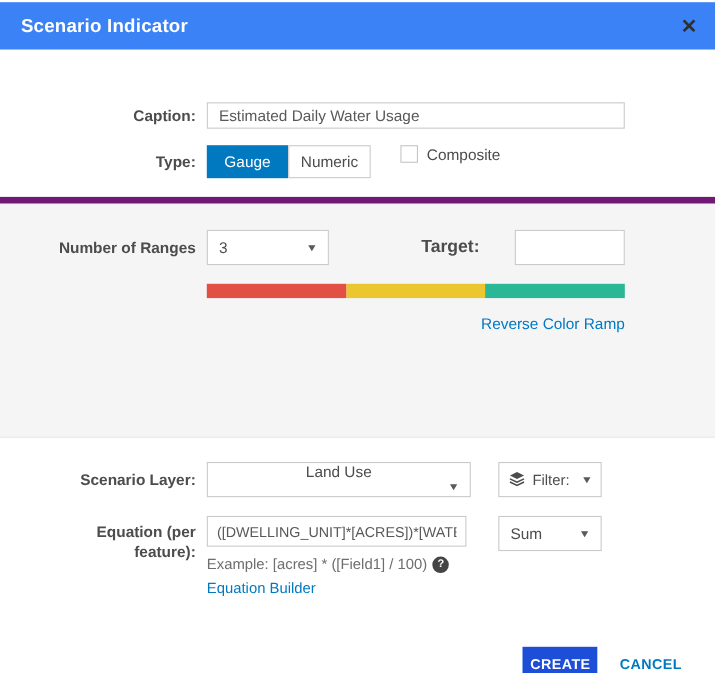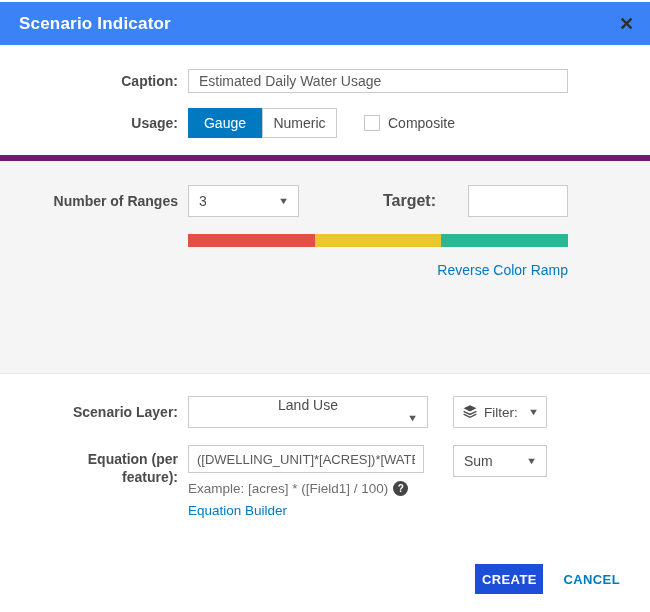--- a/index.html
+++ b/index.html
@@ -21,25 +21,25 @@
   .row { display:grid; grid-template-columns:178px 380px; column-gap:10px; }
   .lbl {
     text-align:right; font-weight:700; color:#4c4c4c; font-size:14px; line-height:18px;
   }
   .txt-input {
     box-sizing:border-box; border:1px solid #cacaca; background:#fff;
     color:#595959; font-size:14px; font-family:"Liberation Sans",sans-serif;
     padding:0 10px; outline:none;
   }
   
-  .row-caption { margin-top:24px; align-items:center; }
+  .row-caption { margin-top:48px; align-items:center; }
   .row-caption input { width:100%; height:24px; }
   
   .row-type { margin-top:15px; align-items:center; }
-  .type-wrap { display:flex; align-items:center; }
+  .type-wrap { display:flex; align-items:flex-start; }
   .seg { height:30px; display:flex; align-items:center; justify-content:center;
          font-size:14px; box-sizing:border-box; cursor:pointer; }
   .seg-selected { width:74px; background:#0079c1; color:#ffffff; }
   .seg-plain { width:75px; background:#fff; border:1px solid #cacaca; color:#4c4c4c; }
   .checkbox { width:16px; height:16px; background:#fff; border:1px solid #c5c5c5;
               box-sizing:border-box; margin-left:27px; cursor:pointer; }
   .composite-lbl { margin-left:8px; color:#4c4c4c; font-size:14px; }
   
   .band {
     margin-top:17px; background:#f5f5f5; border-top:6px solid #701a75;
@@ -70,21 +70,21 @@
   .layer-flex { display:flex; align-items:center; }
   .dd-layer { width:240px;flex-direction:column; }
   .btn-filter { width:94px; margin-left:25px; font-size:13.5px; padding:0 8px; }
   .btn-filter svg { margin-right:6px; flex:none; }
   
   .row-eq { margin-top:17px; align-items:start; }
   .eq-flex { display:flex; align-items:flex-start; }
   .eq-col { display:flex; flex-direction:column; width:236px; }
   .eq-input { width:236px; height:28px; font-size:13px; padding:0 8px; color:#595959; }
   .eq-example { margin-top:8px; color:#6e6e6e; font-size:13.5px; line-height:16px;
-                display:flex; }
+                display:flex; align-items:center; }
   .help-badge { display:inline-flex; width:15px; height:15px; border-radius:50%;
                 background:#454545; color:#fff; font-size:10px; font-weight:700;
                 align-items:center; justify-content:center; margin-left:5px; cursor:pointer; }
   .eq-builder { margin-top:6px; color:#0079c1; font-size:13.5px; cursor:pointer; }
   .dd-sum { width:94px; margin-left:29px; }
   .lbl-eq { padding-top:5px; }
   
   .footer { margin-top:46px; display:flex; justify-content:flex-end; align-items:center;
             padding-right:30px; }
   .btn-create { width:68px; height:30px; background:#1d4ed8; color:#fff; border:none;
@@ -103,21 +103,21 @@
 </div>
 
 <div class="row row-caption">
   <div class="lbl">Caption:</div>
   <div>
     <input class="txt-input" type="text" value="Estimated Daily Water Usage" style="">
   </div>
 </div>
 
 <div class="row row-type">
-  <div class="lbl">Usage:</div>
+  <div class="lbl">Type:</div>
   <div class="type-wrap">
     <div class="seg seg-selected">Gauge</div>
     <div class="seg seg-plain">Numeric</div>
     <div class="checkbox"></div>
     <span class="composite-lbl">Composite</span>
   </div>
 </div>
 
 <div class="band">
 

